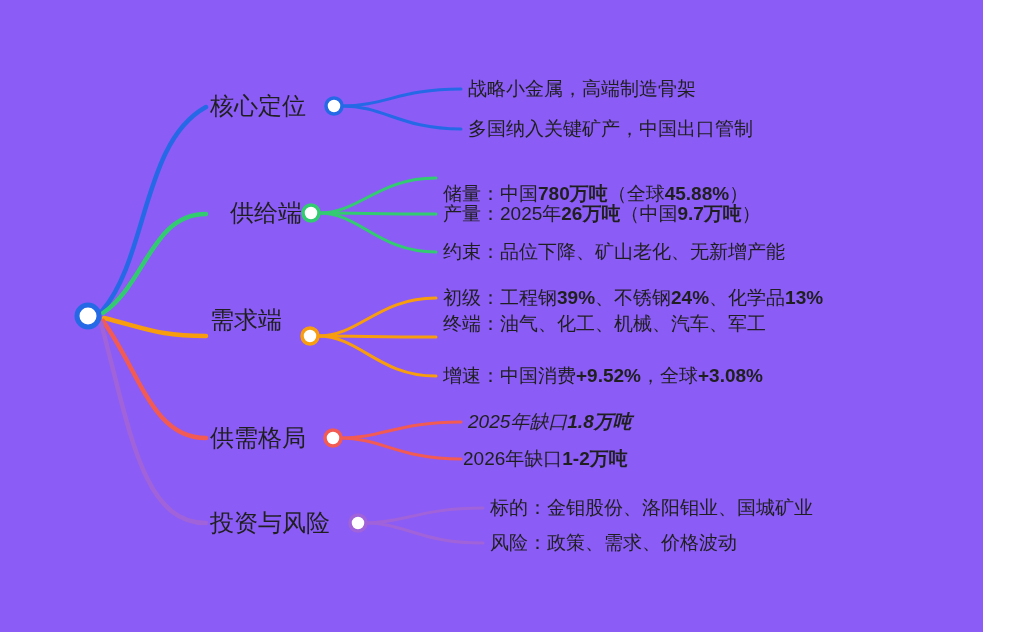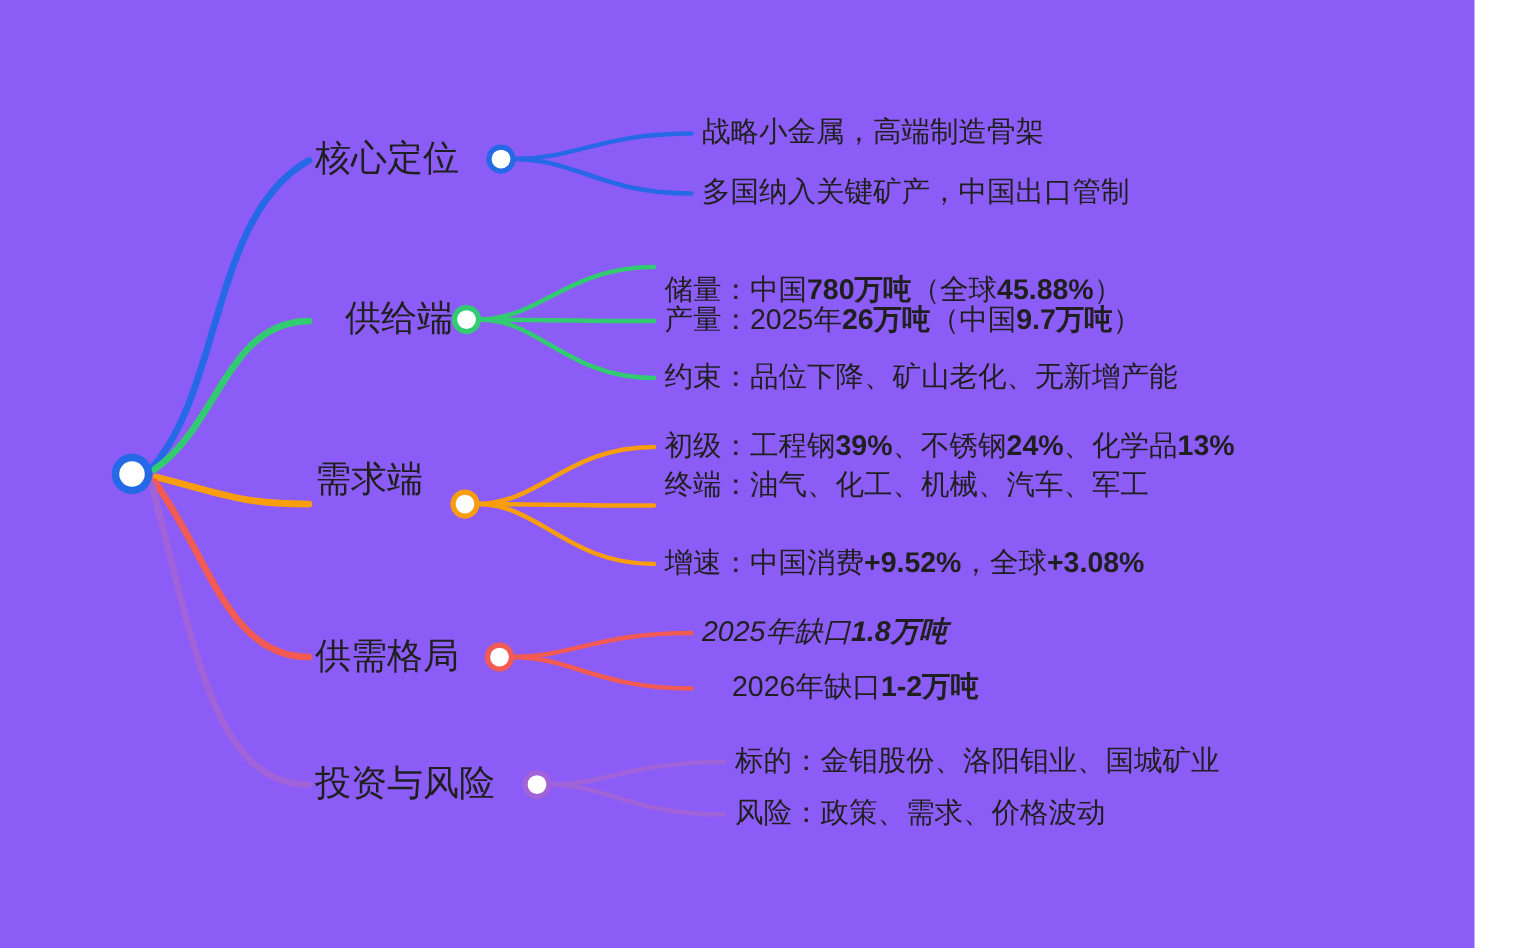--- a/index.html
+++ b/index.html
@@ -86,18 +86,18 @@
 
   <div class="node-text leaf" style="left:443px; top:178px;margin-top:16px;"><span>储量：中国</span><span class="b">780万吨</span><span>（全球</span><span class="b">45.88%</span><span>）</span></div>
   <div class="node-text leaf" style="left:443px; top:214px;"><span>产量：2025年</span><span class="b">26万吨</span><span>（中国</span><span class="b">9.7万吨</span><span>）</span></div>
   <div class="node-text leaf" style="left:443px; top:252px;"><span>约束：品位下降、矿山老化、无新增产能</span></div>
 
   <div class="node-text leaf" style="left:443px; top:298px;"><span>初级：工程钢</span><span class="b">39%</span><span>、不锈钢</span><span class="b">24%</span><span>、化学品</span><span class="b">13%</span></div>
   <div class="node-text leaf" style="left:443px; top:324px;text-align:right;"><span>终端：油气、化工、机械、汽车、军工</span></div>
   <div class="node-text leaf" style="left:443px; top:376px;"><span>增速：中国消费</span><span class="b">+9.52%</span><span>，全球</span><span class="b">+3.08%</span></div>
 
   <div class="node-text leaf" style="left:468px; top:422px;font-style:italic;"><span>2025年缺口</span><span class="b">1.8万吨</span></div>
-  <div class="node-text leaf" style="left:488px; top:459px;"><span>2026年缺口</span><span class="b">1-2万吨</span></div>
+  <div class="node-text leaf" style="left:463px; top:459px;"><span>2026年缺口</span><span class="b">1-2万吨</span></div>
 
   <div class="node-text leaf" style="left:490px; top:508px;"><span>标的：金钼股份、洛阳钼业、国城矿业</span></div>
   <div class="node-text leaf" style="left:490px; top:543px;"><span>风险：政策、需求、价格波动</span></div>
 
 </div>
 
 </body></html>

